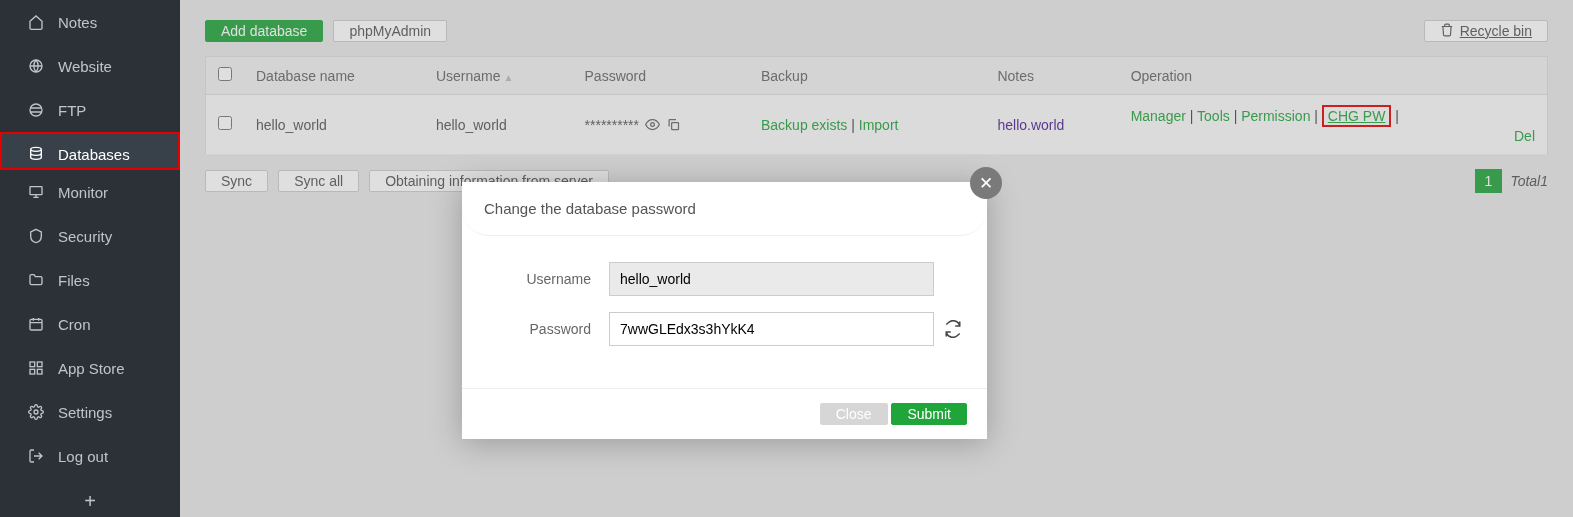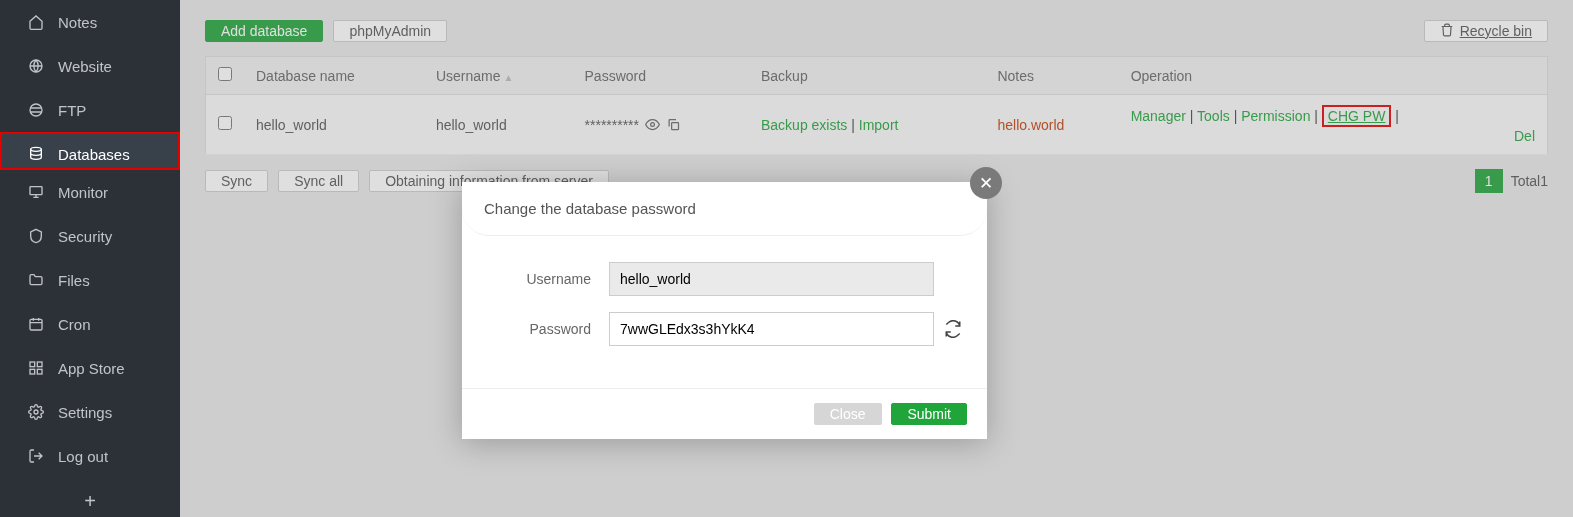--- a/index.html
+++ b/index.html
@@ -36,34 +36,34 @@
 .chgpw-hl { border: 2px solid #e50000; padding: 1px 4px; text-decoration: underline; display: inline-block; }
 .del-link { display: block; text-align: right; color: #20a53a; margin-top: 1px; }
 
 .mask-actions { display: inline-flex; align-items: center; gap: 6px; }
 .mini-icon { width: 15px; height: 15px; cursor: pointer; color: #666; }
 
 
 .bottombar { display: flex; align-items: center; gap: 10px; margin-top: 14px; }
 .page-box { margin-left: auto; display: flex; align-items: center; gap: 8px; }
 .page-current { background: #20a53a; color: #fff; padding: 4px 10px; }
-.page-total { color: #555; }
+.page-total { color: #555; font-style: italic; }
 
 
 .modal { position: absolute; left: 462px; top: 182px; width: 525px; background: #fff; z-index: 20; box-shadow: 0 4px 30px rgba(0,0,0,0.25); }
 .modal-close { position: absolute; right: -15px; top: -15px; width: 32px; height: 32px; border-radius: 50%; background: #7a7a7a; color: #fff; display: flex; align-items: center; justify-content: center; cursor: pointer; font-size: 17px; }
 .modal-title { padding: 18px 22px; border-bottom: 1px solid #eee; color: #555; font-size: 15px; border-radius: 27px; }
 .modal-body { padding: 26px 22px; }
 .form-row { display: flex; align-items: center; margin-bottom: 16px; }
 .form-row label { width: 125px; text-align: right; padding-right: 18px; color: #666; }
 .form-row .inp { width: 325px; padding: 8px 10px; border: 1px solid #ccc; background: #fff; font-size: 14px; }
 .form-row .inp.readonly { background: #eaeaea; }
 .refresh-icon { width: 18px; height: 18px; margin-left: 10px; cursor: pointer; color: #444; }
 .modal-footer { padding: 14px 20px; border-top: 1px solid #eee; text-align: right; }
-.modal-footer .btn { margin-left: 6px; }
+.modal-footer .btn { margin-left: 0; }
 .btn-disabled { background: #d6d6d6; border-color: #d6d6d6; color: #fff; }
 
 input[type=checkbox] { width: 14px; height: 14px; }
 
 svg { display: block; }
 </style>
 </head>
 <body>
 
 <div class="sidebar">
@@ -215,21 +215,21 @@
                   <path d="M5 15V5a1 1 0 0 1 1-1h10"></path>
                 </svg>
               </span>
           </span>
         </td>
         <td>
           <span class="link-green">Backup exists</span>
           <span style="color:#444"> | </span>
           <span class="link-green">Import</span>
         </td>
-        <td style="color:#c2410c">hello.world</td>
+        <td style="color:#4c1d95">hello.world</td>
         <td class="row-ops">
           <span class="link-green">Manager</span><span class="sep"> | </span>
           <span class="link-green">Tools</span><span class="sep"> | </span>
           <span class="link-green">Permission</span><span class="sep"> | </span>
           <span class="chgpw-hl link-green">CHG PW</span><span class="sep"> |</span>
           <span class="del-link">Del</span>
         </td>
       </tr>
     </tbody>
   </table>

